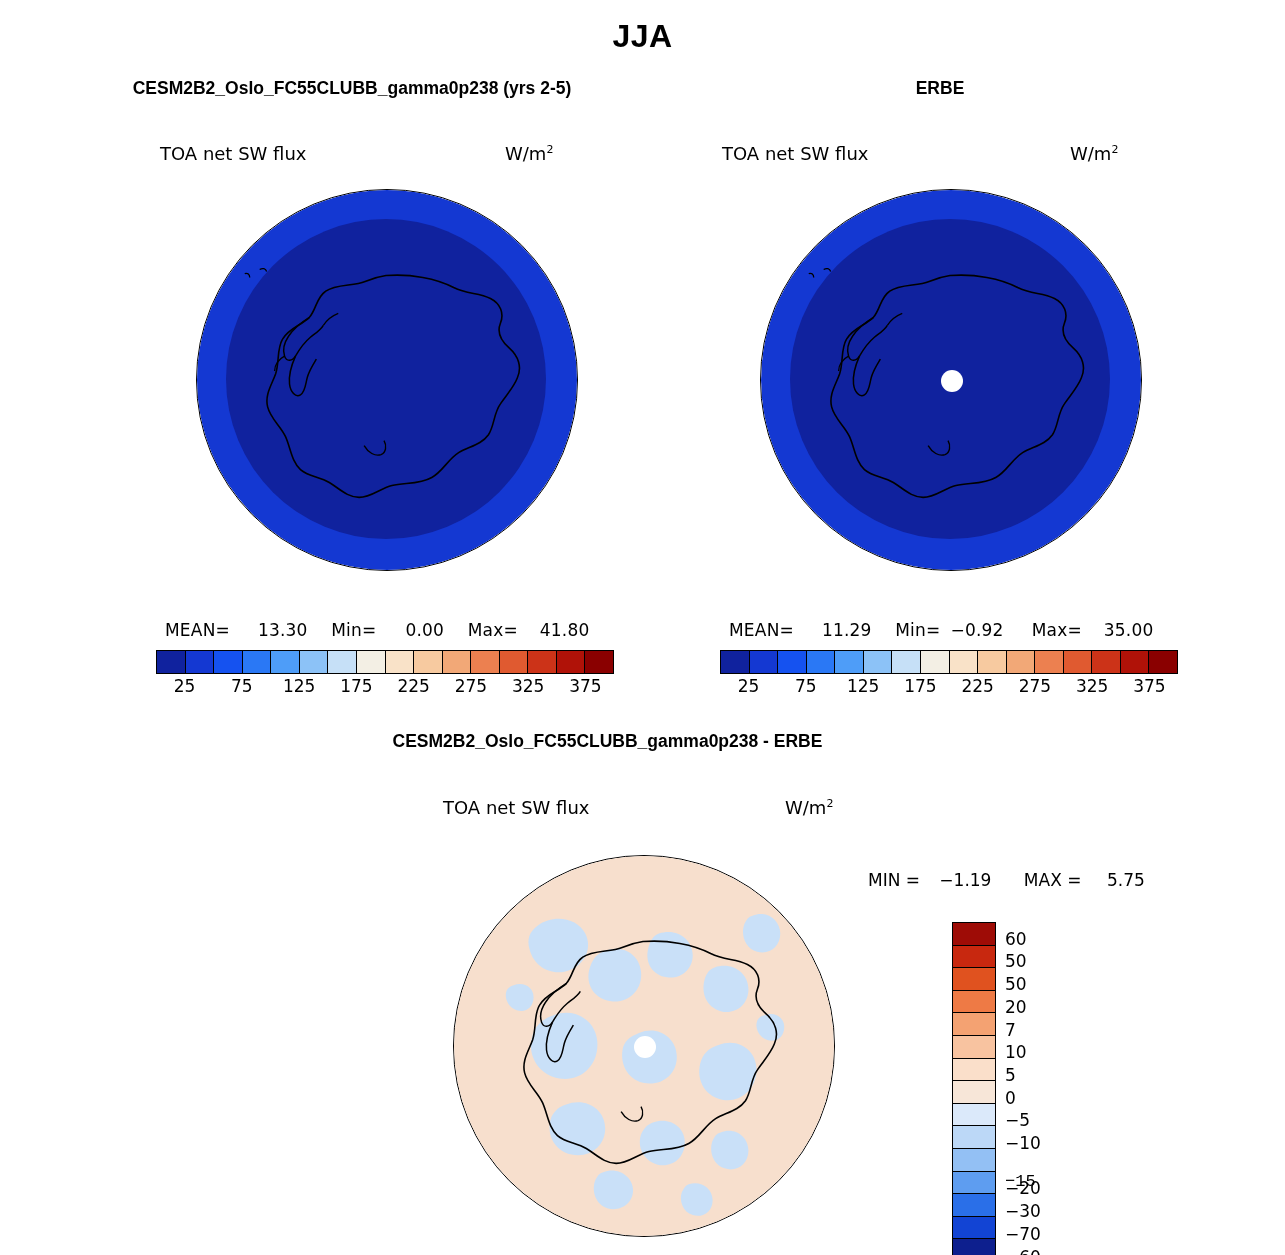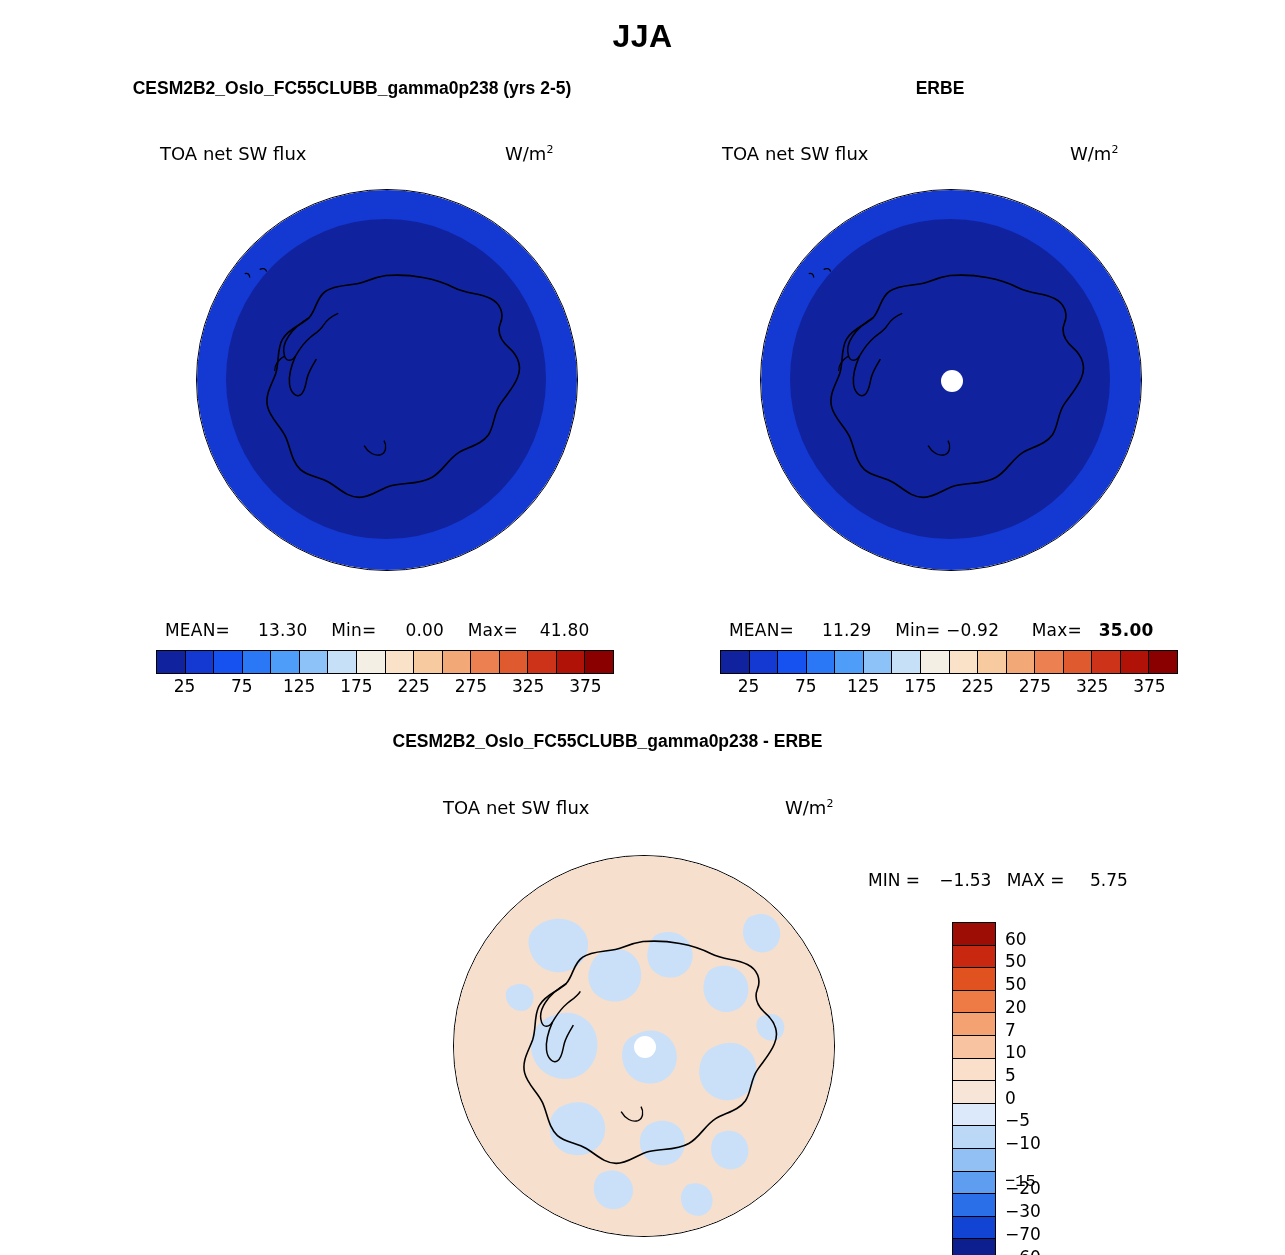--- a/index.html
+++ b/index.html
@@ -255,23 +255,23 @@
       <path d="M48 84 C51 83 53 85 53 88" fill="none" stroke="#000" stroke-width="1.3"></path>
     </svg>
     <div class="pole-dot" style="top:180px; left:180px;"></div>
   </div>
 </div>
 
 <div class="abs stats-line" style="top:620px; left:729px;">
   <span>MEAN=</span>
   <span style="width:72px; text-align:right;">11.29</span>
   <span style="margin-left:18px;">Min=</span>
-  <span style="width:62px; text-align:left;">−0.92</span>
+  <span style="width:62px; text-align:center;">−0.92</span>
   <span style="margin-left:18px;">Max=</span>
-  <span style="width:66px; text-align:right;font-weight:bold;">35.00</span>
+  <span style="width:66px; text-align:right;">35.00</span>
 </div>
 
 <div class="abs cbar-h" id="obs-cbar" style="top:650px; left:720px; width:456px;">
     <div style="background: rgb(16, 34, 158);"></div>
     <div style="background: rgb(20, 56, 210);"></div>
     <div style="background: rgb(21, 82, 240);"></div>
     <div style="background: rgb(42, 120, 245);"></div>
     <div style="background: rgb(78, 157, 248);"></div>
     <div style="background: rgb(140, 194, 247);"></div>
     <div style="background: rgb(198, 224, 247);"></div>
@@ -296,22 +296,22 @@
     <span style="left: 429.375px;">375</span>
   </div>
 
 <div class="abs var-label" style="top:797px; left:443px;">TOA net SW flux</div>
 <div class="abs units-label" style="top:797px; left:785px;">
   <span>W/m</span><sup>2</sup>
 </div>
 
 <div class="abs" id="diff-minmax" style="top:870px; left:868px;">
   <span>MIN =</span>
-  <span style="display:inline-block; width:66px; text-align:right;">−1.53</span>
-  <span style="margin-left:10px;">MAX =</span>
+  <span style="display:inline-block; width:66px; text-align:right;">−1.19</span>
+  <span style="margin-left:27px;">MAX =</span>
   <span style="display:inline-block; width:58px; text-align:right;">5.75</span>
 </div>
 
 <div class="globe" style="top:855px; left:453px; width:382px; height:382px;">
   <div class="globe-inner diff-bg">
     <svg class="coast" viewBox="0 0 382 382">
       <g fill="#c9e0f8" stroke="none">
         <path d="M84 70 C100 58 124 62 132 78 C140 94 130 112 112 116 C96 120 80 110 76 94 C73 83 76 76 84 70 Z"></path>
         <path d="M150 96 C168 88 186 98 188 116 C190 134 176 148 158 146 C142 144 132 130 136 114 C139 104 143 99 150 96 Z"></path>
         <path d="M206 78 C224 72 240 84 240 100 C240 114 228 124 214 122 C200 120 192 108 195 94 C197 86 200 80 206 78 Z"></path>

